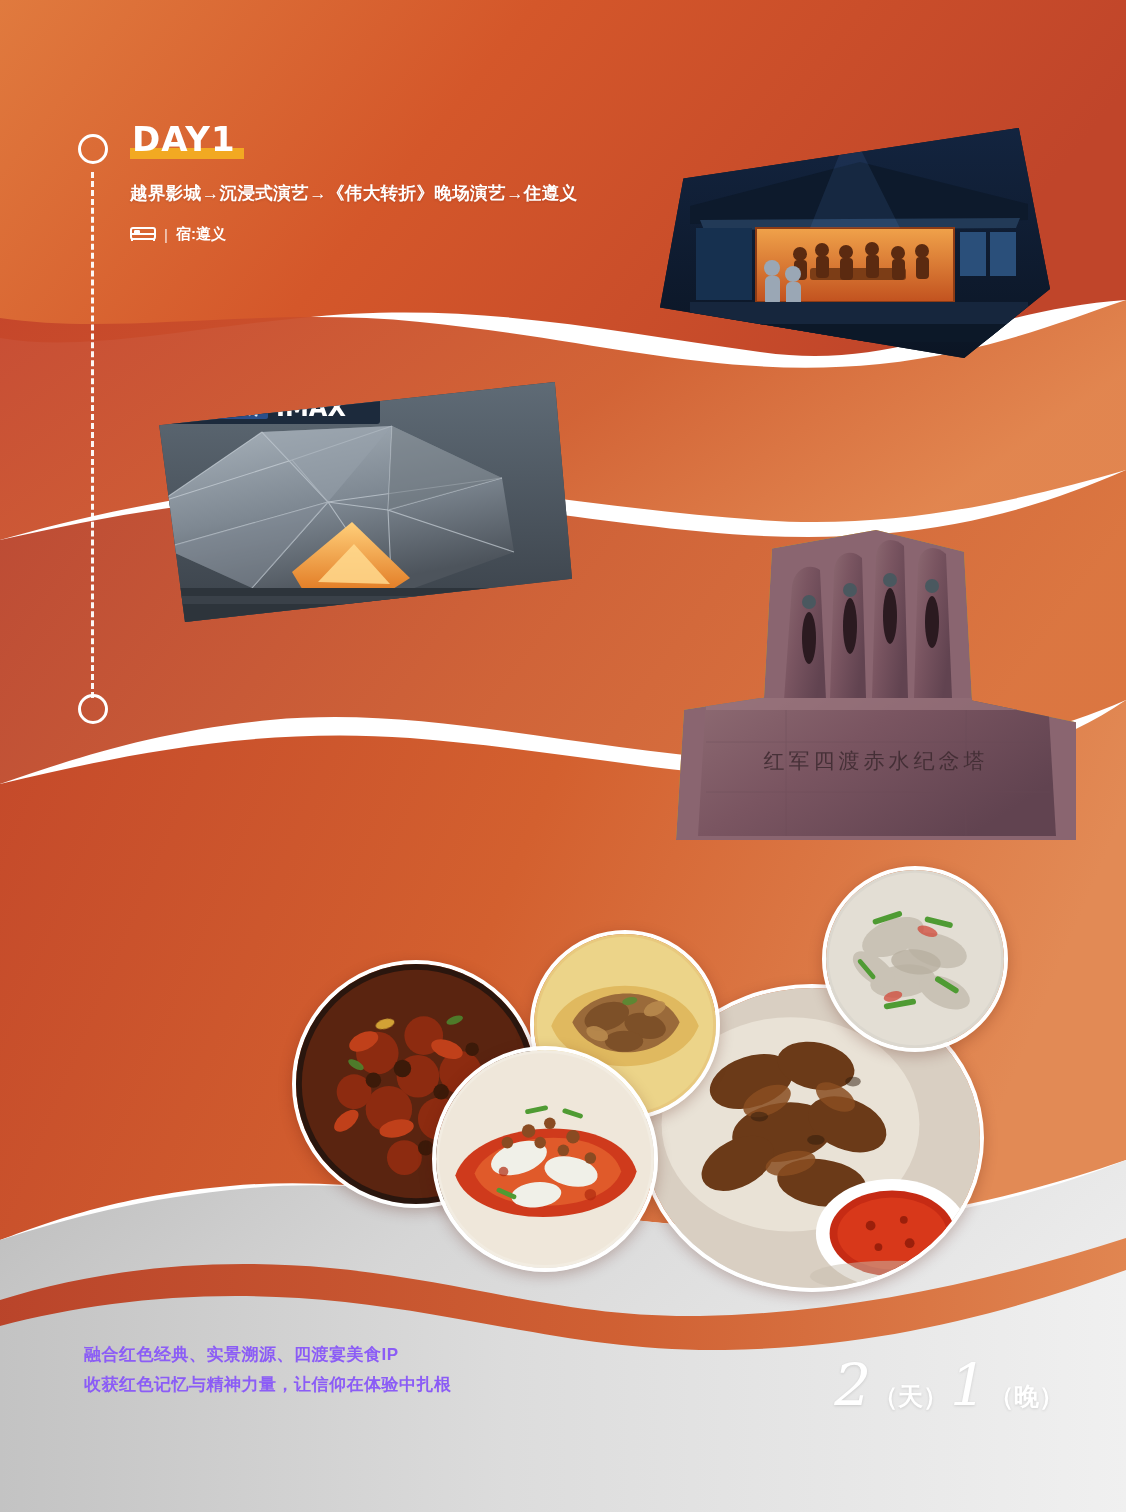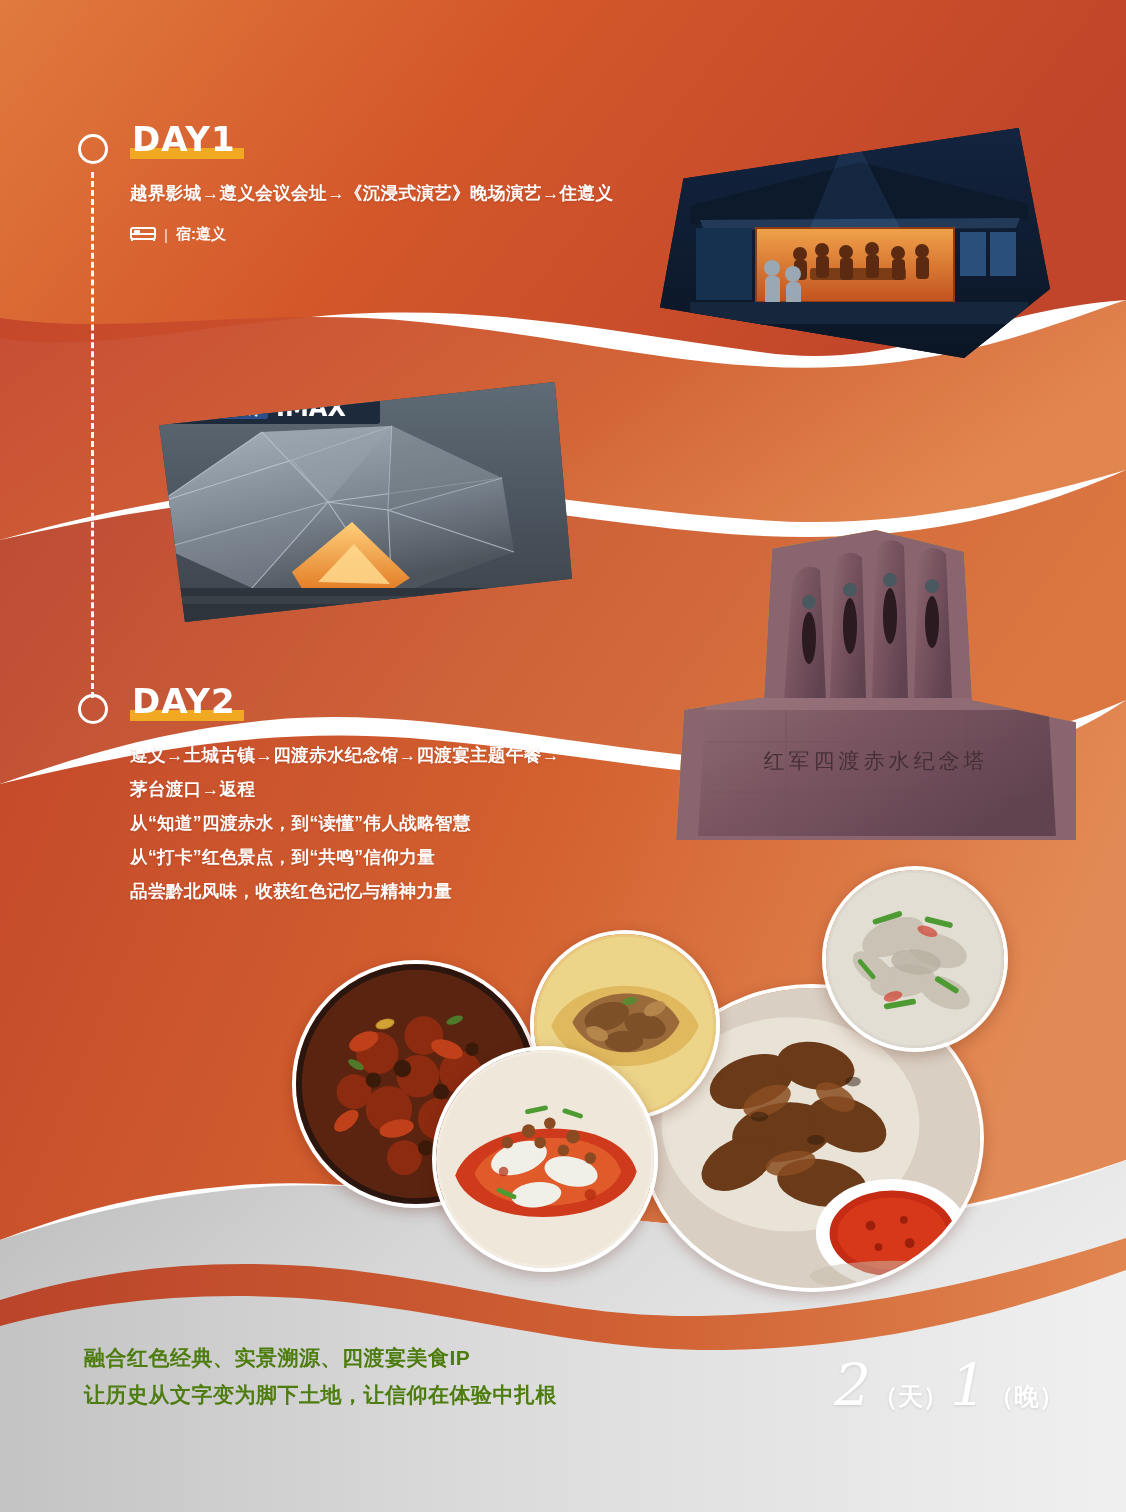--- a/index.html
+++ b/index.html
@@ -167,23 +167,23 @@
   #food-3 { left: 822px; top: 866px; width: 186px; height: 186px; }
   #food-4 { left: 432px; top: 1046px; width: 226px; height: 226px; }
   #food-5 { left: 640px; top: 984px; width: 344px; height: 308px; border-radius: 50%; }
 
   
   .footer-text {
     position: absolute;
     left: 84px;
     top: 1340px;
     width: 640px;
-    color: #4d7c0f;
+    color: #8b5cf6;
     font-weight: bold;
-    font-size: 21px;
+    font-size: 17px;
     line-height: 1.75;
     letter-spacing: .5px;
   }
   .footer-count {
     position: absolute;
     right: 62px;
     top: 1356px;
     color: #ffffff;
     display: flex;
     align-items: baseline;
@@ -278,46 +278,36 @@
 
   <div class="timeline">
     <div class="tl-line"></div>
     <div class="tl-dot d1"></div>
     <div class="tl-dot d2"></div>
   </div>
 
   <div class="day-block day1">
     <div class="day-title">DAY1</div>
     <div class="day-lines">
-      <div>越界影城→遵义会议会址→《沉浸式演艺》晚场演艺→住遵义</div>
+      <div>越界影城→沉浸式演艺→《伟大转折》晚场演艺→住遵义</div>
     </div>
     <div class="stay-row">
       <span class="bed-icon">
         <svg width="26" height="18" viewBox="0 0 26 18" fill="none">
           <rect x="1" y="4" width="24" height="11" rx="2" stroke="#ffffff" stroke-width="2"></rect>
           <path d="M1 10 H25" stroke="#ffffff" stroke-width="2"></path>
           <rect x="4" y="6" width="6" height="3.5" rx="1.2" fill="#ffffff"></rect>
           <path d="M2 15 V17 M24 15 V17" stroke="#ffffff" stroke-width="2"></path>
         </svg>
       </span>
       <span class="stay-sep">|</span>
       <span>宿:遵义</span>
     </div>
   </div>
 
-  <div class="day-block day2">
-    <div class="day-title">DAY2</div>
-    <div class="day-lines">
-      <div>遵义→土城古镇→四渡赤水纪念馆→四渡宴主题午餐→</div>
-      <div>茅台渡口→返程</div>
-      <div>从“知道”四渡赤水，到“读懂”伟人战略智慧</div>
-      <div>从“打卡”红色景点，到“共鸣”信仰力量</div>
-      <div>品尝黔北风味，收获红色记忆与精神力量</div>
-    </div>
-  </div>
 
   <div class="photo photo-frame" id="photo-theatre">
     <svg class="theatre-art" viewBox="0 0 390 230" preserveAspectRatio="none">
       <defs>
         <linearGradient id="stageBg" x1="0" y1="0" x2="0" y2="1">
           <stop offset="0%" stop-color="#13243f"></stop>
           <stop offset="100%" stop-color="#0b1524"></stop>
         </linearGradient>
         <linearGradient id="roomGlow" x1="0" y1="0" x2="0" y2="1">
           <stop offset="0%" stop-color="#f0a24a"></stop>
@@ -614,21 +604,21 @@
       </g>
       <g fill="#b02a10" opacity="0.7">
         <circle cx="160" cy="150" r="6"></circle>
           <circle cx="70" cy="126" r="5"></circle>
       </g>
     </svg>
   </div>
 
   <div class="footer-text">
     <div>融合红色经典、实景溯源、四渡宴美食IP</div>
-    <div>让历史从文字变为脚下土地，让信仰在体验中扎根</div>
+    <div>收获红色记忆与精神力量，让信仰在体验中扎根</div>
   </div>
 
   <div class="footer-count">
     <span class="fc-num">2</span>
     <span class="fc-unit">（天）</span>
     <span class="fc-num">1</span>
     <span class="fc-unit">（晚）</span>
   </div>
 
 </div>

